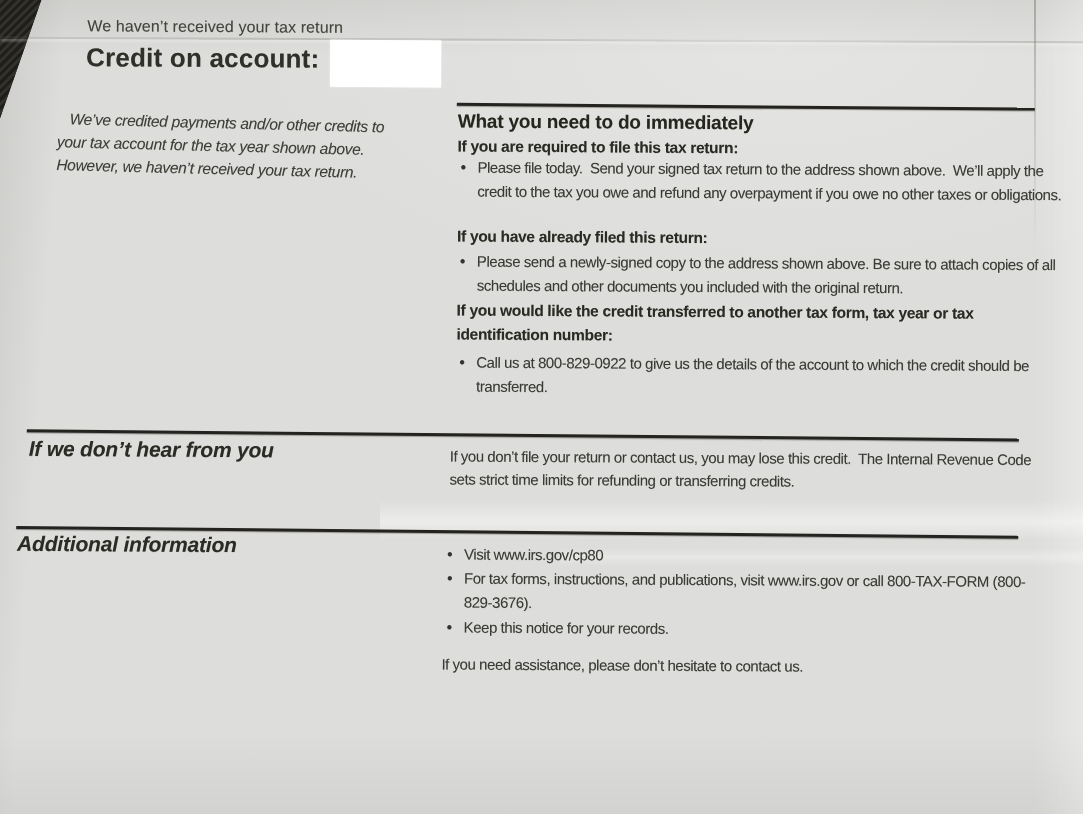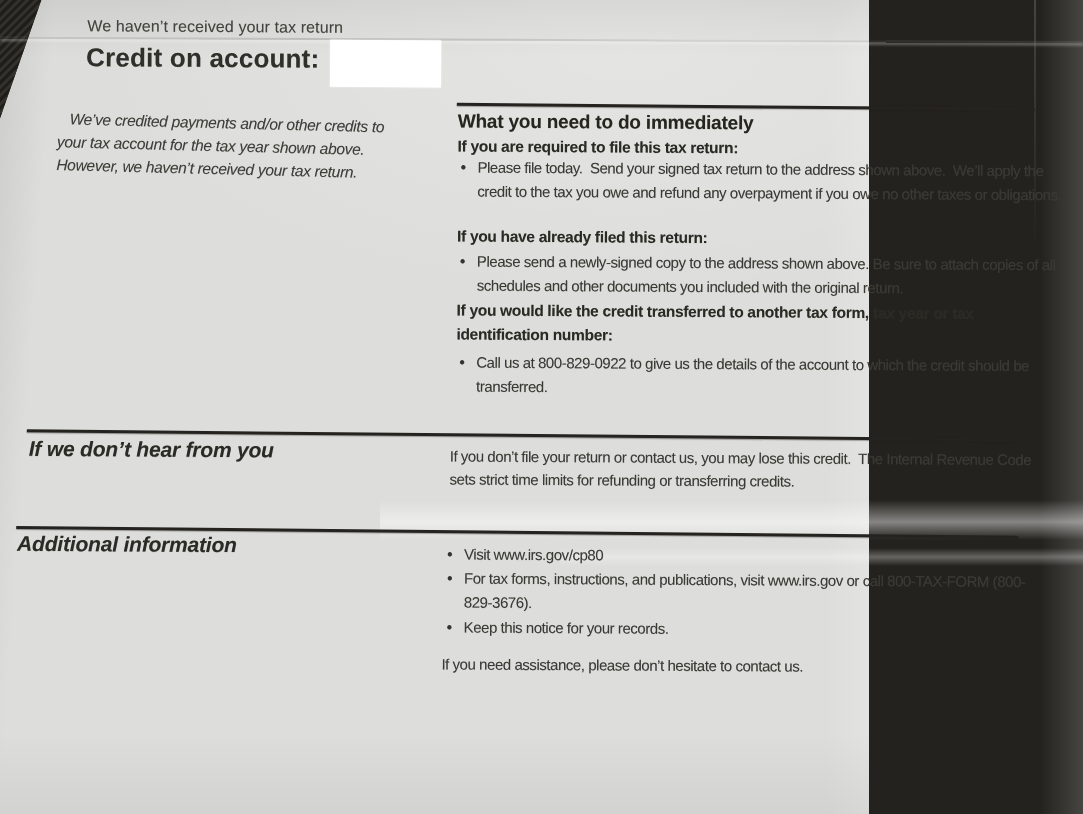--- a/index.html
+++ b/index.html
@@ -2,21 +2,21 @@
 <html><head>
 <meta charset="utf-8">
 <style>
   html,body{margin:0;padding:0;}
   body{
     width:1083px;height:814px;overflow:hidden;
     font-family:"Liberation Sans","DejaVu Sans",sans-serif;
     background:#24221e;
   }
   #paper{
-    position:absolute;top:0;left:0;width:869px;height:814px;
+    position:absolute;top:0;left:0;width:1083px;height:814px;
     background-color:#dddddb;
     background-image:
       radial-gradient(900px 420px at 72% 6%, rgba(255,255,255,0.22), rgba(255,255,255,0) 60%),
       linear-gradient(94deg, rgba(60,60,55,0.10), rgba(60,60,55,0) 6%),
       linear-gradient(180deg, rgba(70,70,65,0.09), rgba(70,70,65,0) 7%),
       linear-gradient(0deg, rgba(70,70,65,0.07), rgba(70,70,65,0) 10%),
       linear-gradient(270deg, rgba(255,255,255,0.16), rgba(255,255,255,0) 5%);
   }
   .wedge{
     position:absolute;top:-2px;left:-2px;width:44px;height:126px;

